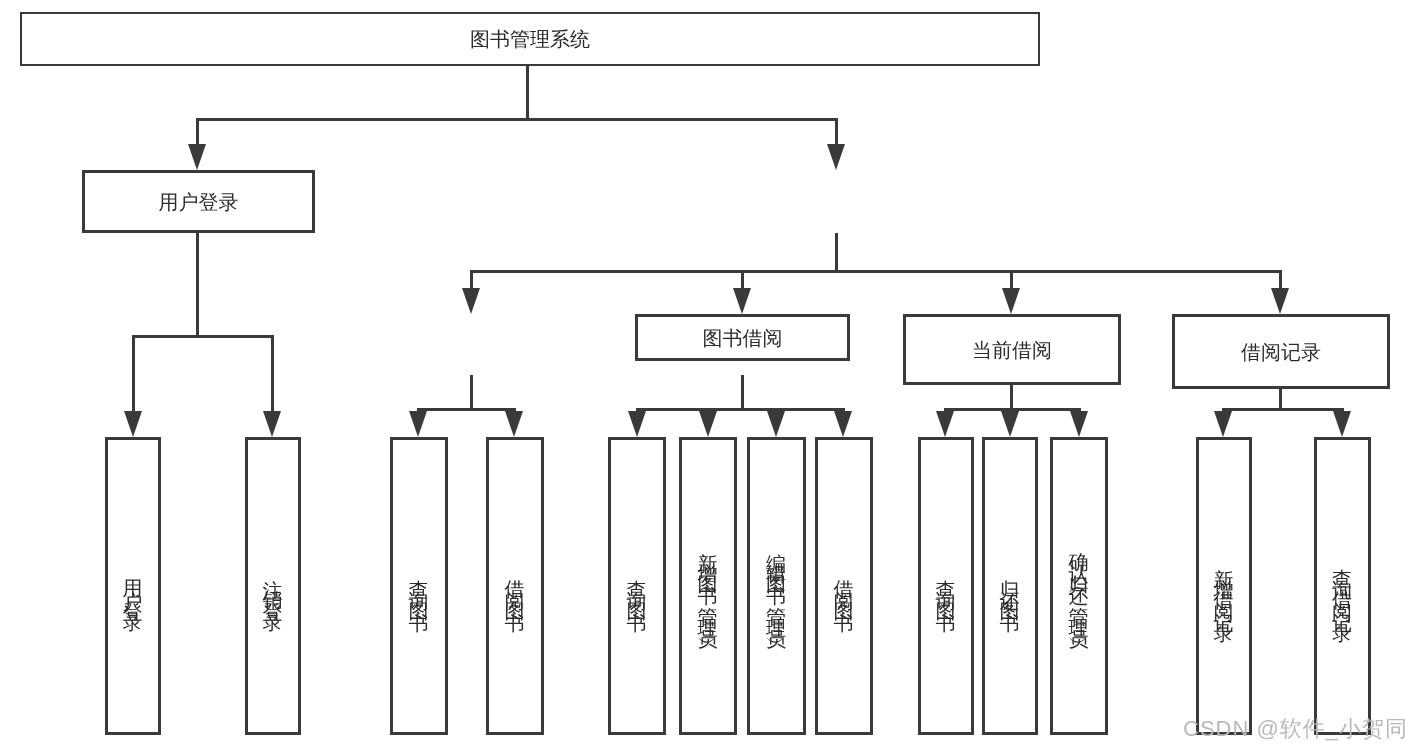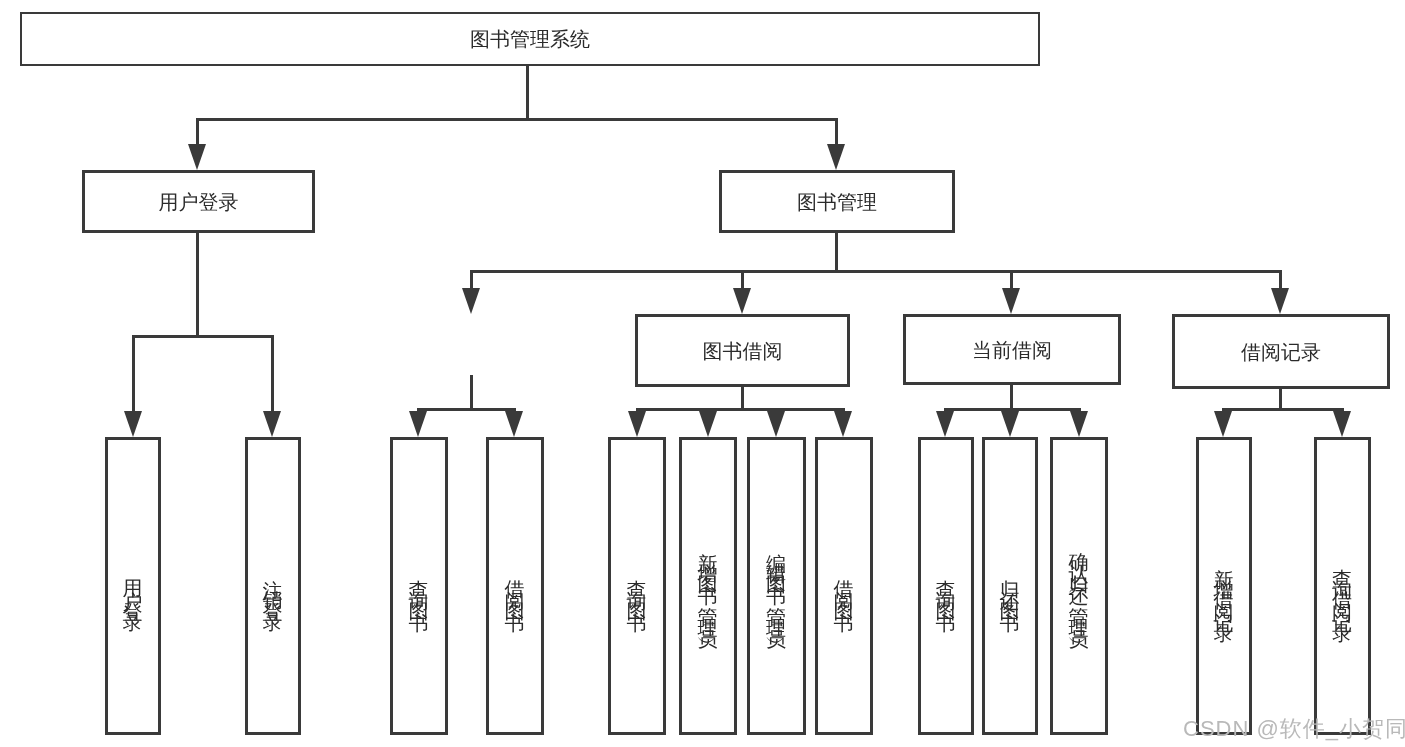--- a/index.html
+++ b/index.html
@@ -127,25 +127,22 @@
   <div class="arrow" style="left:1214px;top:411px"></div>
   <div class="arrow" style="left:1333px;top:411px"></div>
 
   <div class="box box-h" style="left:20px;top:12px;width:1020px;height:54px;border-width:2px">
     <span class="lbl">图书管理系统</span>
   </div>
 
   <div class="box box-h" style="left:82px;top:170px;width:233px;height:63px">
     <span class="lbl">用户登录</span>
   </div>
-  <div class="box box-h" style="left:719px;top:170px;width:236px;height:63px">
-    <span class="lbl">图书管理</span>
-  </div>
 
-  <div class="box box-h" style="left:635px;top:314px;width:215px;height:73px">
+  <div class="box box-h" style="left:635px;top:314px;width:215px;height:47px">
     <span class="lbl">图书借阅</span>
   </div>
   <div class="box box-h" style="left:903px;top:314px;width:218px;height:71px">
     <span class="lbl">当前借阅</span>
   </div>
   <div class="box box-h" style="left:1172px;top:314px;width:218px;height:75px">
     <span class="lbl">借阅记录</span>
   </div>
 
   <div class="box box-v" style="left:105px;top:437px;width:56px;height:298px">

